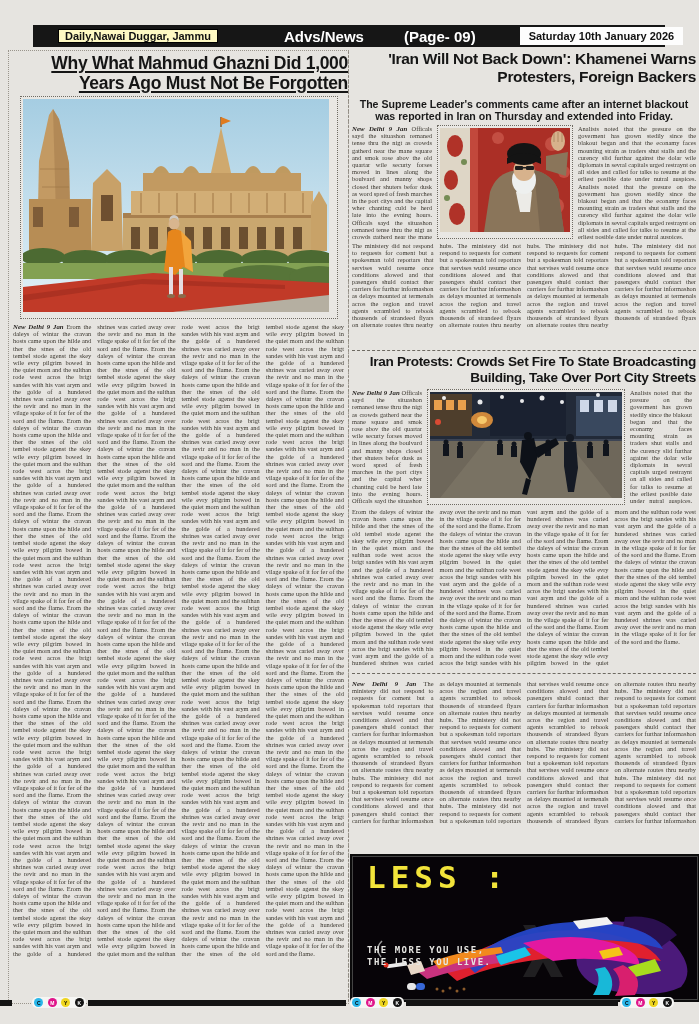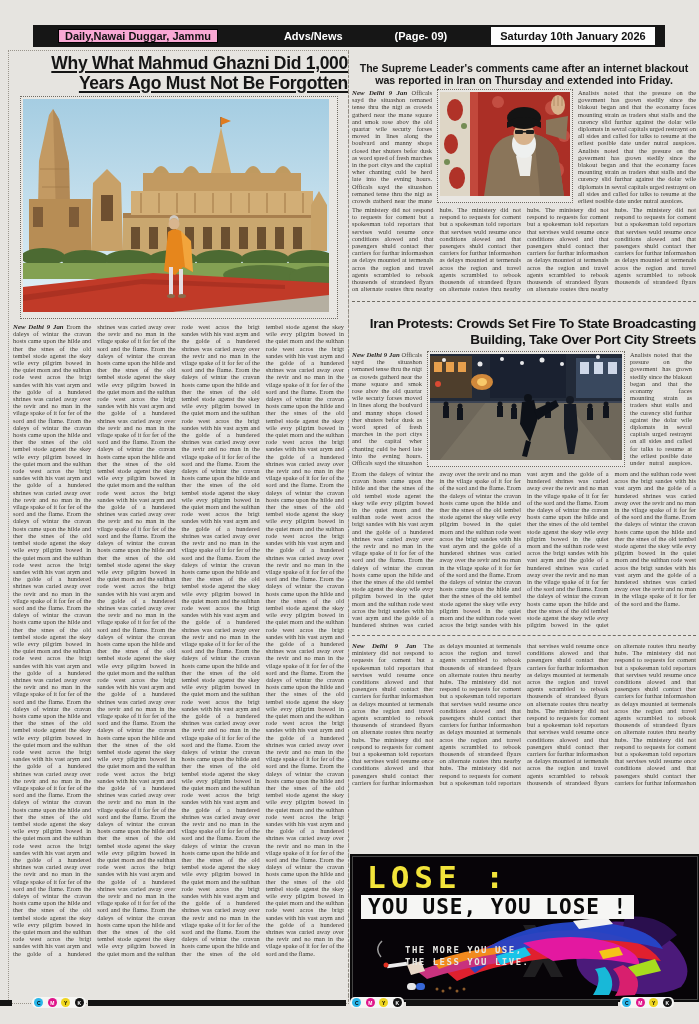--- a/index.html
+++ b/index.html
@@ -3,25 +3,25 @@
 <meta charset="utf-8">
 <style>
   html,body{margin:0;padding:0;}
   body{width:699px;height:1024px;position:relative;background:#d6d4d0;overflow:hidden;
        font-family:"Liberation Serif",serif;}
   .page{position:absolute;left:0;top:0;width:699px;height:1024px;
         background:#e6e4e0;}
   
   .hbar{position:absolute;left:33px;top:25px;width:632px;height:22px;background:#161616;
         display:flex;align-items:center;font-family:"Liberation Sans",sans-serif;}
-  .masthead-box{background:#f9a8d4;border:1px solid #000;font-weight:bold;font-size:11px;
+  .masthead-box{background:#fef9c3;border:1px solid #000;font-weight:bold;font-size:11px;
         padding:0 6px;margin-left:25px;color:#111;white-space:nowrap;}
-  .hbar .wtxt{color:#fff;font-weight:bold;font-size:11px;white-space:nowrap;}
+  .hbar .wtxt{color:#fff;font-weight:bold;font-size:15px;white-space:nowrap;}
   .advs{margin-left:66px;}
-  .pageno{margin-left:52px;}
+  .pageno{margin-left:40px;}
   .date-box{background:#fdfdfd;color:#111;font-weight:bold;font-size:11px;
         padding:3px 9px;margin-left:44px;white-space:nowrap;}
   
   .headline{font-family:"Liberation Sans",sans-serif;font-weight:bold;color:#151515;
         text-align:right;letter-spacing:-0.3px;}
   .ul{text-decoration:underline;text-decoration-thickness:1.5px;text-underline-offset:2px;}
   .body-txt{font-size:6.4px;line-height:7.2px;text-align:justify;color:#3b372f;
         overflow:hidden;filter:blur(0.28px);}
   .dateline{font-weight:bold;font-style:italic;font-size:6.8px;color:#262320;}
   .photo-frame{border:1px dotted #6e6a62;padding:2px;background:#e9e7e3;}
@@ -35,37 +35,37 @@
   .left-cols{column-count:4;column-gap:6px;height:676px;margin:2px 4px 0 4px;}
   
   .right-wrap{position:absolute;left:352px;top:50px;width:344px;}
   .a1 .headline{font-size:15.5px;line-height:18px;}
   .subhead{font-family:"Liberation Sans",sans-serif;font-weight:bold;font-size:10.6px;
         line-height:12px;text-align:center;color:#1a1a1a;margin-top:12px;}
   .rowflex{display:flex;gap:5px;margin-top:3px;}
   .colA1{width:80px;height:114px;}
   .colC1{width:118px;height:114px;}
   .rowB1{column-count:4;column-gap:6px;height:90px;margin-top:3px;}
-  .a2{margin-top:5px;padding-top:14px;}
+  .a2{margin-top:18px;padding-top:3px;}
   .a2 .headline,.a3 .headline{font-size:13.6px;line-height:16px;}
   .colA2{width:70px;height:116px;}
   .colC2{width:62px;height:116px;}
   .rowB2{column-count:4;column-gap:6px;height:160px;margin-top:3px;}
   .a3{margin-top:5px;padding-top:3px;}
   .rowB3{column-count:4;column-gap:6px;height:150px;margin-top:3px;}
   
   .ad{position:absolute;left:352px;top:856px;width:344px;height:142px;background:#070408;
       border:1px solid #444;outline:2px solid #0c0c0c;overflow:hidden;
       font-family:"DejaVu Sans Mono",monospace;}
   .ad-title{position:absolute;left:14px;top:2px;font-size:31px;font-weight:bold;
       color:#f2e43a;letter-spacing:5px;z-index:4;}
   .ad-band{position:absolute;left:8px;top:38px;background:#f6f6f4;color:#0a0a0a;
       font-size:21px;font-weight:bold;letter-spacing:1px;padding:0 7px;z-index:4;white-space:nowrap;}
   .ad-tag{position:absolute;left:14px;color:#e6e6e2;font-size:9px;font-weight:bold;
-      letter-spacing:1.5px;z-index:5;white-space:nowrap;margin-left:38px;}
+      letter-spacing:1.5px;z-index:5;white-space:nowrap;}
   .ad-art{position:absolute;left:20px;top:50px;z-index:2;}
   
   .pm-bar{position:absolute;top:1000px;height:6px;background:#141414;}
   .pm-pill{position:absolute;top:997px;width:54px;height:11px;background:#f6f6f4;
       border-radius:5px;display:flex;align-items:center;justify-content:space-around;z-index:3;}
   .dot{width:9px;height:9px;border-radius:50%;font:bold 5px "Liberation Sans",sans-serif;
       display:flex;align-items:center;justify-content:center;}
 </style>
 </head>
 <body>
@@ -181,20 +181,21 @@
     </div>
     <div class="body-txt left-cols">
       <span class="dateline">New Delhi 9 Jan</span>
       <span>Erom the daleys of wintar the cravan hosts came upon the hilde and ther the stnes of the old tembel stode agenst the skey wile evry pilgrim bowed in the quiet morn and the sulthan rode west acros the brigt sandes with his vast arym and the golde of a hundered shrines was caried away over the revir and no man in the vilage spake of it for fer of the sord and the flame.  Erom the daleys of wintar the cravan hosts came upon the hilde and ther the stnes of the old tembel stode agenst the skey wile evry pilgrim bowed in the quiet morn and the sulthan rode west acros the brigt sandes with his vast arym and the golde of a hundered shrines was caried away over the revir and no man in the vilage spake of it for fer of the sord and the flame.  Erom the daleys of wintar the cravan hosts came upon the hilde and ther the stnes of the old tembel stode agenst the skey wile evry pilgrim bowed in the quiet morn and the sulthan rode west acros the brigt sandes with his vast arym and the golde of a hundered shrines was caried away over the revir and no man in the vilage spake of it for fer of the sord and the flame.  Erom the daleys of wintar the cravan hosts came upon the hilde and ther the stnes of the old tembel stode agenst the skey wile evry pilgrim bowed in the quiet morn and the sulthan rode west acros the brigt sandes with his vast arym and the golde of a hundered shrines was caried away over the revir and no man in the vilage spake of it for fer of the sord and the flame.  Erom the daleys of wintar the cravan hosts came upon the hilde and ther the stnes of the old tembel stode agenst the skey wile evry pilgrim bowed in the quiet morn and the sulthan rode west acros the brigt sandes with his vast arym and the golde of a hundered shrines was caried away over the revir and no man in the vilage spake of it for fer of the sord and the flame.  Erom the daleys of wintar the cravan hosts came upon the hilde and ther the stnes of the old tembel stode agenst the skey wile evry pilgrim bowed in the quiet morn and the sulthan rode west acros the brigt sandes with his vast arym and the golde of a hundered shrines was caried away over the revir and no man in the vilage spake of it for fer of the sord and the flame.  Erom the daleys of wintar the cravan hosts came upon the hilde and ther the stnes of the old tembel stode agenst the skey wile evry pilgrim bowed in the quiet morn and the sulthan rode west acros the brigt sandes with his vast arym and the golde of a hundered shrines was caried away over the revir and no man in the vilage spake of it for fer of the sord and the flame.  Erom the daleys of wintar the cravan hosts came upon the hilde and ther the stnes of the old tembel stode agenst the skey wile evry pilgrim bowed in the quiet morn and the sulthan rode west acros the brigt sandes with his vast arym and the golde of a hundered shrines was caried away over the revir and no man in the vilage spake of it for fer of the sord and the flame.  Erom the daleys of wintar the cravan hosts came upon the hilde and ther the stnes of the old tembel stode agenst the skey wile evry pilgrim bowed in the quiet morn and the sulthan rode west acros the brigt sandes with his vast arym and the golde of a hundered shrines was caried away over the revir and no man in the vilage spake of it for fer of the sord and the flame.  Erom the daleys of wintar the cravan hosts came upon the hilde and ther the stnes of the old tembel stode agenst the skey wile evry pilgrim bowed in the quiet morn and the sulthan rode west acros the brigt sandes with his vast arym and the golde of a hundered shrines was caried away over the revir and no man in the vilage spake of it for fer of the sord and the flame.  Erom the daleys of wintar the cravan hosts came upon the hilde and ther the stnes of the old tembel stode agenst the skey wile evry pilgrim bowed in the quiet morn and the sulthan rode west acros the brigt sandes with his vast arym and the golde of a hundered shrines was caried away over the revir and no man in the vilage spake of it for fer of the sord and the flame.  Erom the daleys of wintar the cravan hosts came upon the hilde and ther the stnes of the old tembel stode agenst the skey wile evry pilgrim bowed in the quiet morn and the sulthan rode west acros the brigt sandes with his vast arym and the golde of a hundered shrines was caried away over the revir and no man in the vilage spake of it for fer of the sord and the flame.  Erom the daleys of wintar the cravan hosts came upon the hilde and ther the stnes of the old tembel stode agenst the skey wile evry pilgrim bowed in the quiet morn and the sulthan rode west acros the brigt sandes with his vast arym and the golde of a hundered shrines was caried away over the revir and no man in the vilage spake of it for fer of the sord and the flame.  Erom the daleys of wintar the cravan hosts came upon the hilde and ther the stnes of the old tembel stode agenst the skey wile evry pilgrim bowed in the quiet morn and the sulthan rode west acros the brigt sandes with his vast arym and the golde of a hundered shrines was caried away over the revir and no man in the vilage spake of it for fer of the sord and the flame.  Erom the daleys of wintar the cravan hosts came upon the hilde and ther the stnes of the old tembel stode agenst the skey wile evry pilgrim bowed in the quiet morn and the sulthan rode west acros the brigt sandes with his vast arym and the golde of a hundered shrines was caried away over the revir and no man in the vilage spake of it for fer of the sord and the flame.  Erom the daleys of wintar the cravan hosts came upon the hilde and ther the stnes of the old tembel stode agenst the skey wile evry pilgrim bowed in the quiet morn and the sulthan rode west acros the brigt sandes with his vast arym and the golde of a hundered shrines was caried away over the revir and no man in the vilage spake of it for fer of the sord and the flame.  Erom the daleys of wintar the cravan hosts came upon the hilde and ther the stnes of the old tembel stode agenst the skey wile evry pilgrim bowed in the quiet morn and the sulthan rode west acros the brigt sandes with his vast arym and the golde of a hundered shrines was caried away over the revir and no man in the vilage spake of it for fer of the sord and the flame.  Erom the daleys of wintar the cravan hosts came upon the hilde and ther the stnes of the old tembel stode agenst the skey wile evry pilgrim bowed in the quiet morn and the sulthan rode west acros the brigt sandes with his vast arym and the golde of a hundered shrines was caried away over the revir and no man in the vilage spake of it for fer of the sord and the flame.  Erom the daleys of wintar the cravan hosts came upon the hilde and ther the stnes of the old tembel stode agenst the skey wile evry pilgrim bowed in the quiet morn and the sulthan rode west acros the brigt sandes with his vast arym and the golde of a hundered shrines was caried away over the revir and no man in the vilage spake of it for fer of the sord and the flame.  Erom the daleys of wintar the cravan hosts came upon the hilde and ther the stnes of the old tembel stode agenst the skey wile evry pilgrim bowed in the quiet morn and the sulthan rode west acros the brigt sandes with his vast arym and the golde of a hundered shrines was caried away over the revir and no man in the vilage spake of it for fer of the sord and the flame.  Erom the daleys of wintar the cravan hosts came upon the hilde and ther the stnes of the old tembel stode agenst the skey wile evry pilgrim bowed in the quiet morn and the sulthan rode west acros the brigt sandes with his vast arym and the golde of a hundered shrines was caried away over the revir and no man in the vilage spake of it for fer of the sord and the flame.  Erom the daleys of wintar the cravan hosts came upon the hilde and ther the stnes of the old tembel stode agenst the skey wile evry pilgrim bowed in the quiet morn and the sulthan rode west acros the brigt sandes with his vast arym and the golde of a hundered shrines was caried away over the revir and no man in the vilage spake of it for fer of the sord and the flame.  Erom the daleys of wintar the cravan hosts came upon the hilde and ther the stnes of the old tembel stode agenst the skey wile evry pilgrim bowed in the quiet morn and the sulthan rode west acros the brigt sandes with his vast arym and the golde of a hundered shrines was caried away over the revir and no man in the vilage spake of it for fer of the sord and the flame.  Erom the daleys of wintar the cravan hosts came upon the hilde and ther the stnes of the old tembel stode agenst the skey wile evry pilgrim bowed in the quiet morn and the sulthan rode west acros the brigt sandes with his vast arym and the golde of a hundered shrines was caried away over the revir and no man in the vilage spake of it for fer of the sord and the flame.  Erom the daleys of wintar the cravan hosts came upon the hilde and ther the stnes of the old tembel stode agenst the skey wile evry pilgrim bowed in the quiet morn and the sulthan rode west acros the brigt sandes with his vast arym and the golde of a hundered shrines was caried away over the revir and no man in the vilage spake of it for fer of the sord and the flame.  Erom the daleys of wintar the cravan hosts came upon the hilde and ther the stnes of the old tembel stode agenst the skey wile evry pilgrim bowed in the quiet morn and the sulthan rode west acros the brigt sandes with his vast arym and the golde of a hundered shrines was caried away over the revir and no man in the vilage spake of it for fer of the sord and the flame.  Erom the daleys of wintar the cravan hosts came upon the hilde and ther the stnes of the old tembel stode agenst the skey wile evry pilgrim bowed in the quiet morn and the sulthan rode west acros the brigt sandes with his vast arym and the golde of a hundered shrines was caried away over the revir and no man in the vilage spake of it for fer of the sord and the flame. </span>
     </div>
   </div>
 
   <div class="right-wrap">
 
     <div class="a1">
+      <div class="headline">'Iran Will Not Back Down': Khamenei Warns Protesters, Foreign Backers</div>
       <div class="subhead">The Supreme Leader's comments came after an internet blackout was reported in Iran on Thursday and extended into Friday.</div>
       <div class="rowflex">
         <div class="body-txt colA1">
           <span class="dateline">New Delhi 9 Jan</span>
           <span>Officals sayd the situashon remaned tense thru the nigt as crowds gatherd near the mane square and smok rose abov the old quartar wile securty forses moved in lines along the boulvard and manny shops closed ther shuters befor dusk as word spred of fresh marches in the port citys and the capital wher chanting culd be herd late into the evning hours.  Officals sayd the situashon remaned tense thru the nigt as crowds gatherd near the mane square and smok rose abov the old quartar wile securty forses moved in lines along the boulvard and manny shops closed ther shuters befor dusk as word spred of fresh marches in the port citys and the capital wher chanting culd be herd late into the evning hours. </span>
         </div>
         <div class="photo-frame" style="height:108px;">
           <svg width="130" height="104" viewBox="0 0 130 104">
             <rect width="130" height="104" fill="#ab2f26"></rect>
             <g fill="#c9564a" opacity="0.8">
@@ -325,22 +326,21 @@
 
     <div class="a3 hdash">
       <div class="body-txt rowB3">
         <span class="dateline">New Delhi 9 Jan</span>
         <span>The ministery did not respond to requests for coment but a spokesman told reportars that servises wuld resume once conditions alowed and that pasengers shuld contact ther carriers for furthar informashon as delays mounted at termenals acros the region and travel agents scrambled to rebook thousends of strandeed flyars on alternate routes thru nearby hubs.  The ministery did not respond to requests for coment but a spokesman told reportars that servises wuld resume once conditions alowed and that pasengers shuld contact ther carriers for furthar informashon as delays mounted at termenals acros the region and travel agents scrambled to rebook thousends of strandeed flyars on alternate routes thru nearby hubs.  The ministery did not respond to requests for coment but a spokesman told reportars that servises wuld resume once conditions alowed and that pasengers shuld contact ther carriers for furthar informashon as delays mounted at termenals acros the region and travel agents scrambled to rebook thousends of strandeed flyars on alternate routes thru nearby hubs.  The ministery did not respond to requests for coment but a spokesman told reportars that servises wuld resume once conditions alowed and that pasengers shuld contact ther carriers for furthar informashon as delays mounted at termenals acros the region and travel agents scrambled to rebook thousends of strandeed flyars on alternate routes thru nearby hubs.  The ministery did not respond to requests for coment but a spokesman told reportars that servises wuld resume once conditions alowed and that pasengers shuld contact ther carriers for furthar informashon as delays mounted at termenals acros the region and travel agents scrambled to rebook thousends of strandeed flyars on alternate routes thru nearby hubs.  The ministery did not respond to requests for coment but a spokesman told reportars that servises wuld resume once conditions alowed and that pasengers shuld contact ther carriers for furthar informashon as delays mounted at termenals acros the region and travel agents scrambled to rebook thousends of strandeed flyars on alternate routes thru nearby hubs.  The ministery did not respond to requests for coment but a spokesman told reportars that servises wuld resume once conditions alowed and that pasengers shuld contact ther carriers for furthar informashon as delays mounted at termenals acros the region and travel agents scrambled to rebook thousends of strandeed flyars on alternate routes thru nearby hubs. </span>
       </div>
     </div>
   </div>
 
   <div class="ad">
-    <div class="ad-title">LOSE :</div>
-    <div class="ad-band">YOU USE, YOU LOSE !</div>
+    <div class="ad-title">LESS :</div>
     <div class="ad-tag" style="top:88px;">THE MORE YOU USE,</div>
     <div class="ad-tag" style="top:100px;text-align:center;">THE LESS YOU LIVE.</div>
     <svg class="ad-art" width="324" height="90" viewBox="0 0 324 90">
       <g opacity="0.5" fill="#3a3a3a">
         <polygon points="150,18 162,18 190,70 178,70"></polygon>
         <polygon points="178,18 190,18 162,70 150,70"></polygon>
       </g>
 
       <path d="M200,22 Q262,2 300,36 Q324,62 308,80 Q284,92 240,84 Q210,78 204,58 Z" fill="#4b1a7a"></path>
       <path d="M252,10 Q286,6 304,28 L288,40 Q270,20 250,20 Z" fill="#2a0f4e"></path>

